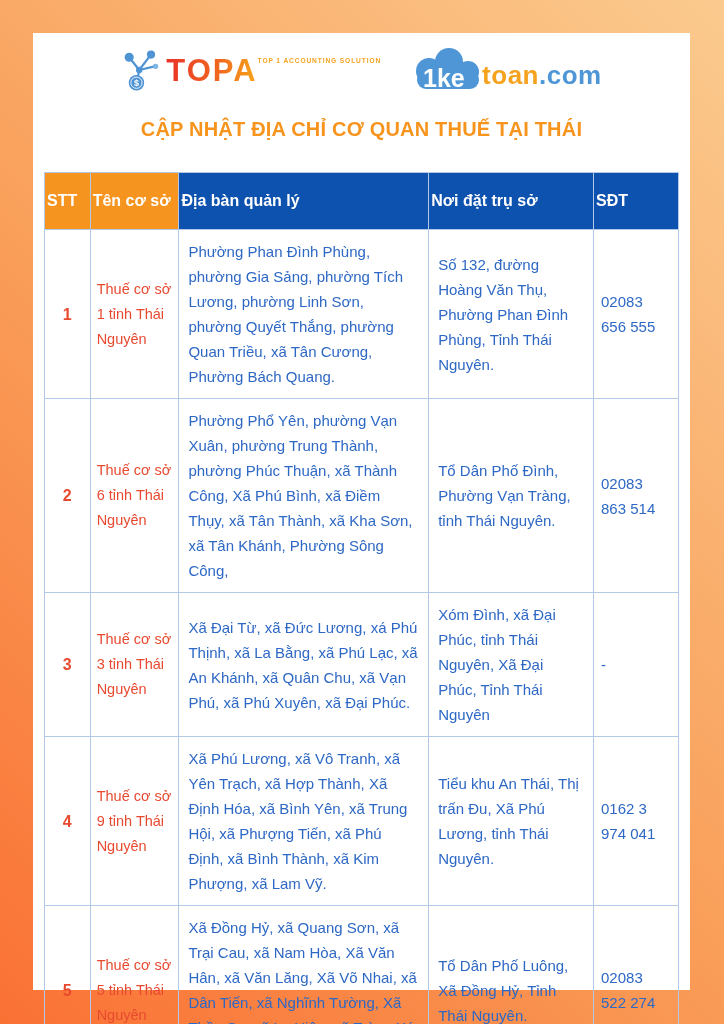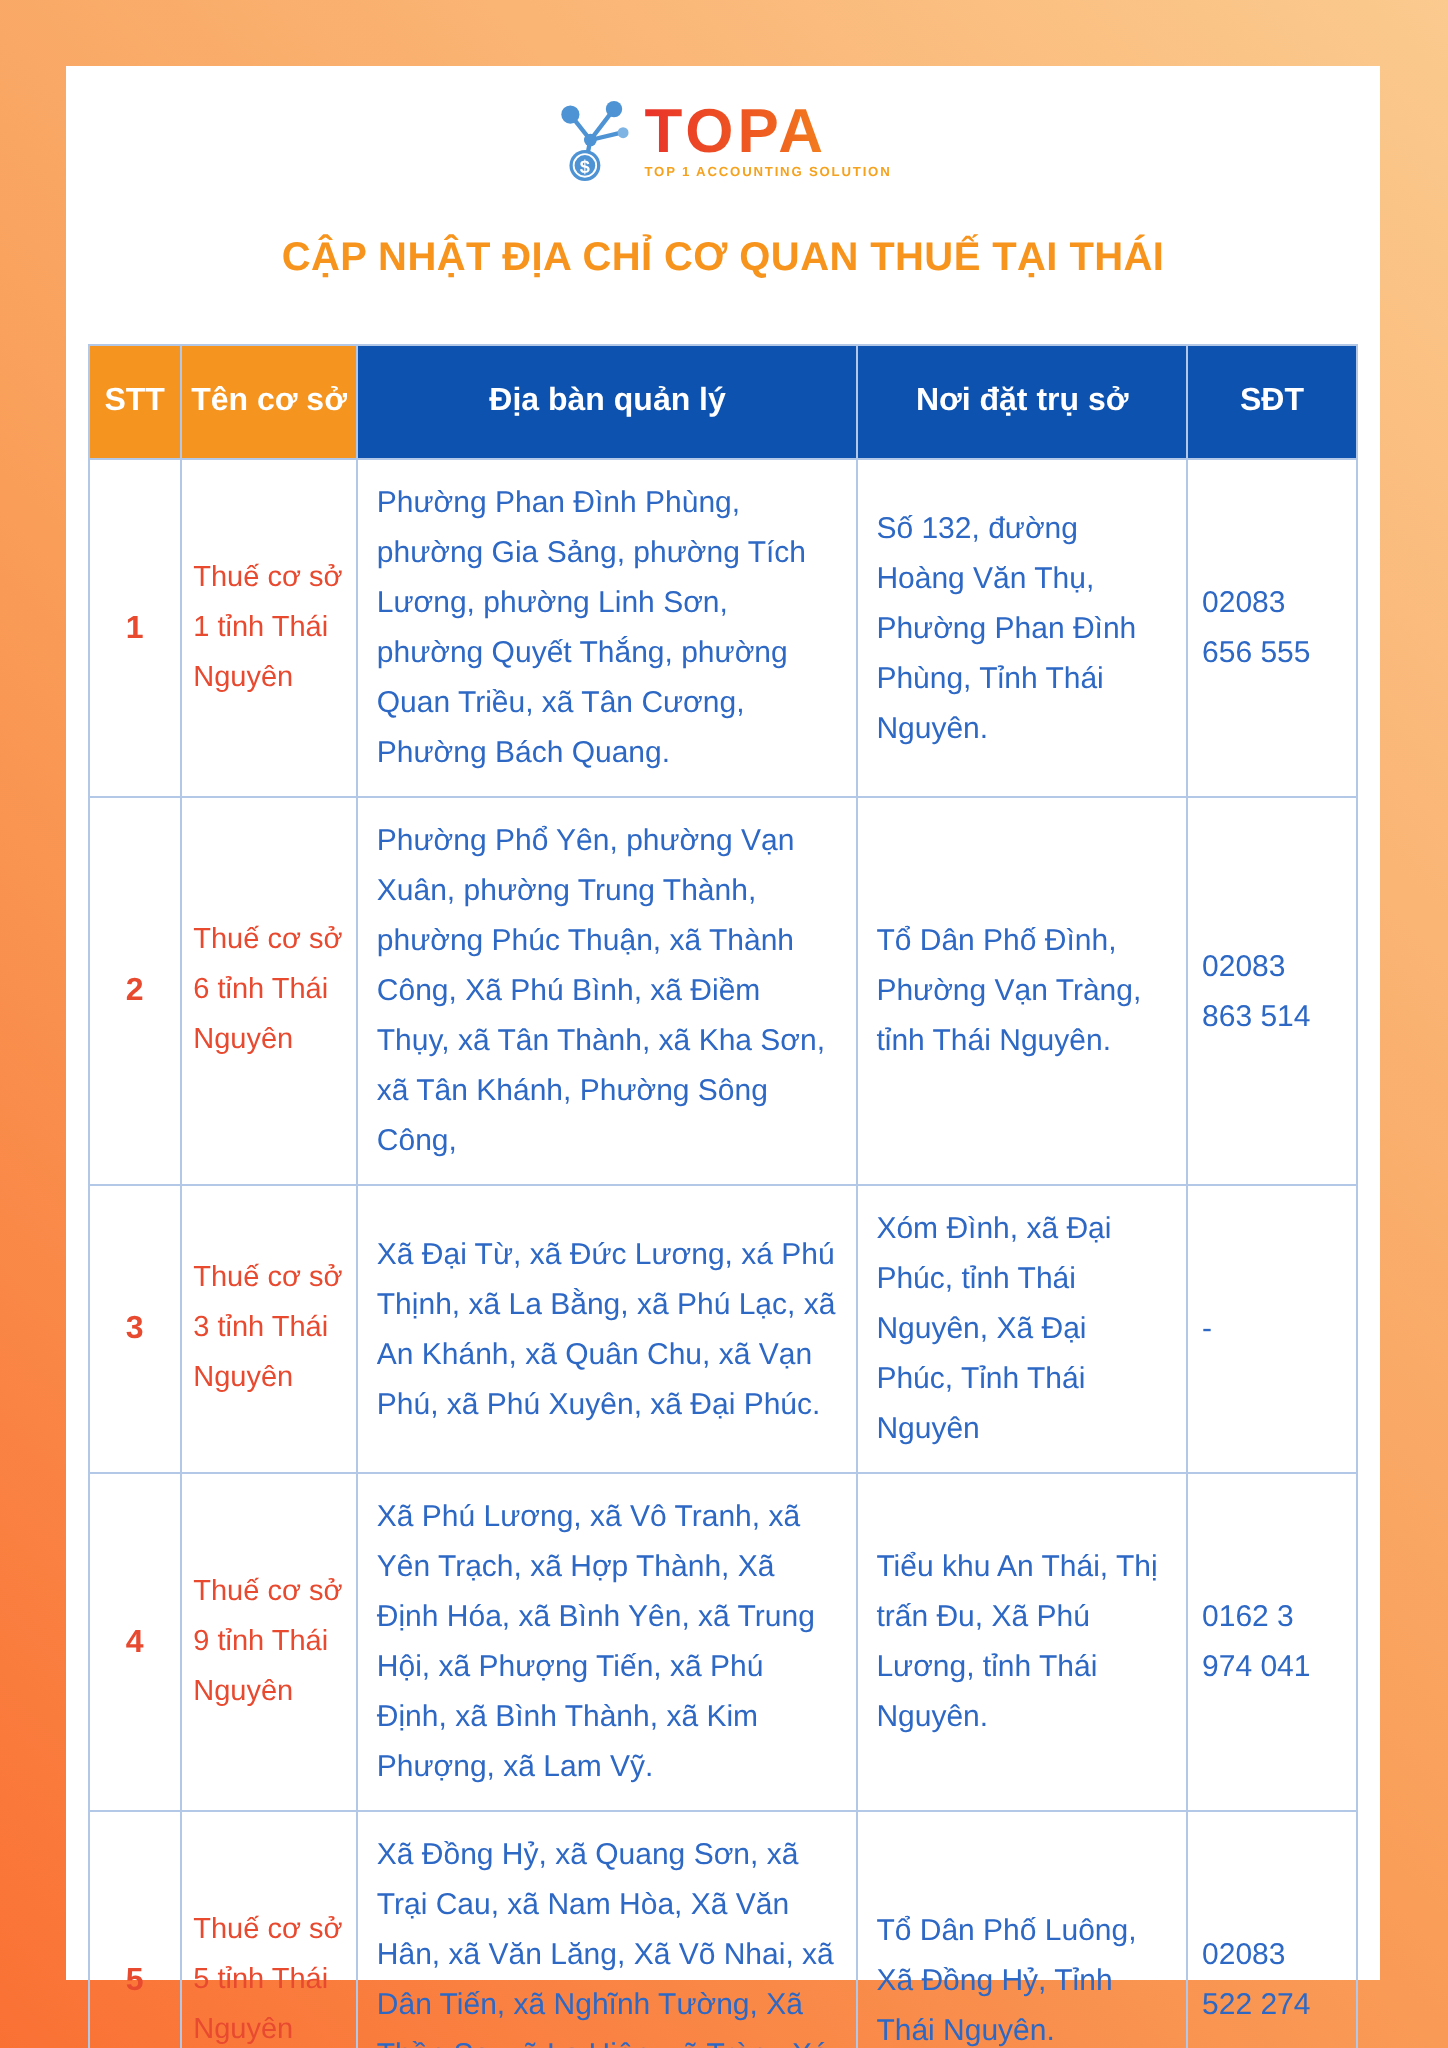--- a/index.html
+++ b/index.html
@@ -11,21 +11,21 @@
       var(--frame-mid,#f99e59) 55%,
       var(--frame-vivid,#fa7134) 100%);
   }
   .card{
     position:absolute;left:33px;top:33px;width:657px;height:957px;
     background:#ffffff;box-sizing:border-box;
   }
   
   .logos{display:flex;justify-content:center;align-items:center;gap:28px;margin-top:8px;height:58px;}
   .topa{display:flex;align-items:center;gap:5px;}
-  .topa-txt{display:flex;flex-direction:column;line-height:1;}
+  .topa-txt{display:flex;flex-direction:row;line-height:1;}
   .topa-word{
     font-size:31px;font-weight:bold;letter-spacing:2px;line-height:1;
     color:#ef5a22;
   }
   @supports (-webkit-background-clip: text){
     .topa-word{
       background:linear-gradient(90deg,#e9332a 0%,#f0641f 55%,#f7a71b 100%);
       -webkit-background-clip:text;background-clip:text;color:transparent;
     }
   }
@@ -40,21 +40,21 @@
     font-size:20px;line-height:33px;color:var(--accent-orange,#f7941d);
     letter-spacing:.2px;
   }
   
   table{
     width:635px;margin:26px auto 0 auto;border-collapse:collapse;table-layout:fixed;
   }
   col.c-stt{width:7.2%;} col.c-name{width:14%;} col.c-area{width:39.4%;}
   col.c-office{width:26%;} col.c-phone{width:13.4%;}
   th{
-    height:52px;color:#ffffff;font-size:16px;font-weight:bold;text-align:center;
+    height:52px;color:#ffffff;font-size:16px;font-weight:bold;text-align:left;
     vertical-align:middle;border:1px solid var(--table-border,#b3c7e6);padding:2px;
   }
   th.h-orange{background:var(--header-orange,#f5941f);}
   th.h-blue{background:var(--header-blue,#0d52ae);}
   td{
     border:1px solid var(--table-border,#b3c7e6);
     font-size:15px;line-height:25px;color:var(--text-blue,#2e68c5);
     vertical-align:middle;padding:9px 9px;word-wrap:break-word;
   }
   td.stt{color:var(--text-red,#e84a30);font-weight:bold;text-align:center;font-size:16px;}
@@ -79,20 +79,33 @@
         <circle cx="17" cy="38" r="8.5" fill="#4e93d4"></circle>
         <circle cx="17" cy="38" r="6.2" fill="none" stroke="#ffffff" stroke-width="1"></circle>
         <text x="17" y="42" text-anchor="middle" font-size="10" font-weight="bold" fill="#ffffff">$</text>
       </svg>
       <div class="topa-txt">
         <span class="topa-word">TOPA</span>
         <span class="topa-tag">TOP 1 ACCOUNTING SOLUTION</span>
       </div>
     </div>
 
+    <div class="oneke">
+      <svg width="80" height="50" viewBox="0 0 80 50">
+        <g fill="#4e96d6">
+          <circle cx="20" cy="26" r="13"></circle>
+          <circle cx="40" cy="17" r="14"></circle>
+          <circle cx="59" cy="27" r="11"></circle>
+          <rect x="8" y="26" width="62" height="18" rx="9"></rect>
+        </g>
+        <text x="14" y="42" font-size="25" font-weight="bold" fill="#ffffff">1ke</text>
+      </svg>
+      <span class="lk-toan">toan</span>
+      <span class="lk-com">.com</span>
+    </div>
   </div>
 
   <div class="title">
     <div>CẬP NHẬT ĐỊA CHỈ CƠ QUAN THUẾ TẠI THÁI</div>
   </div>
 
   <table>
     <colgroup>
       <col class="c-stt">
         <col class="c-name">

